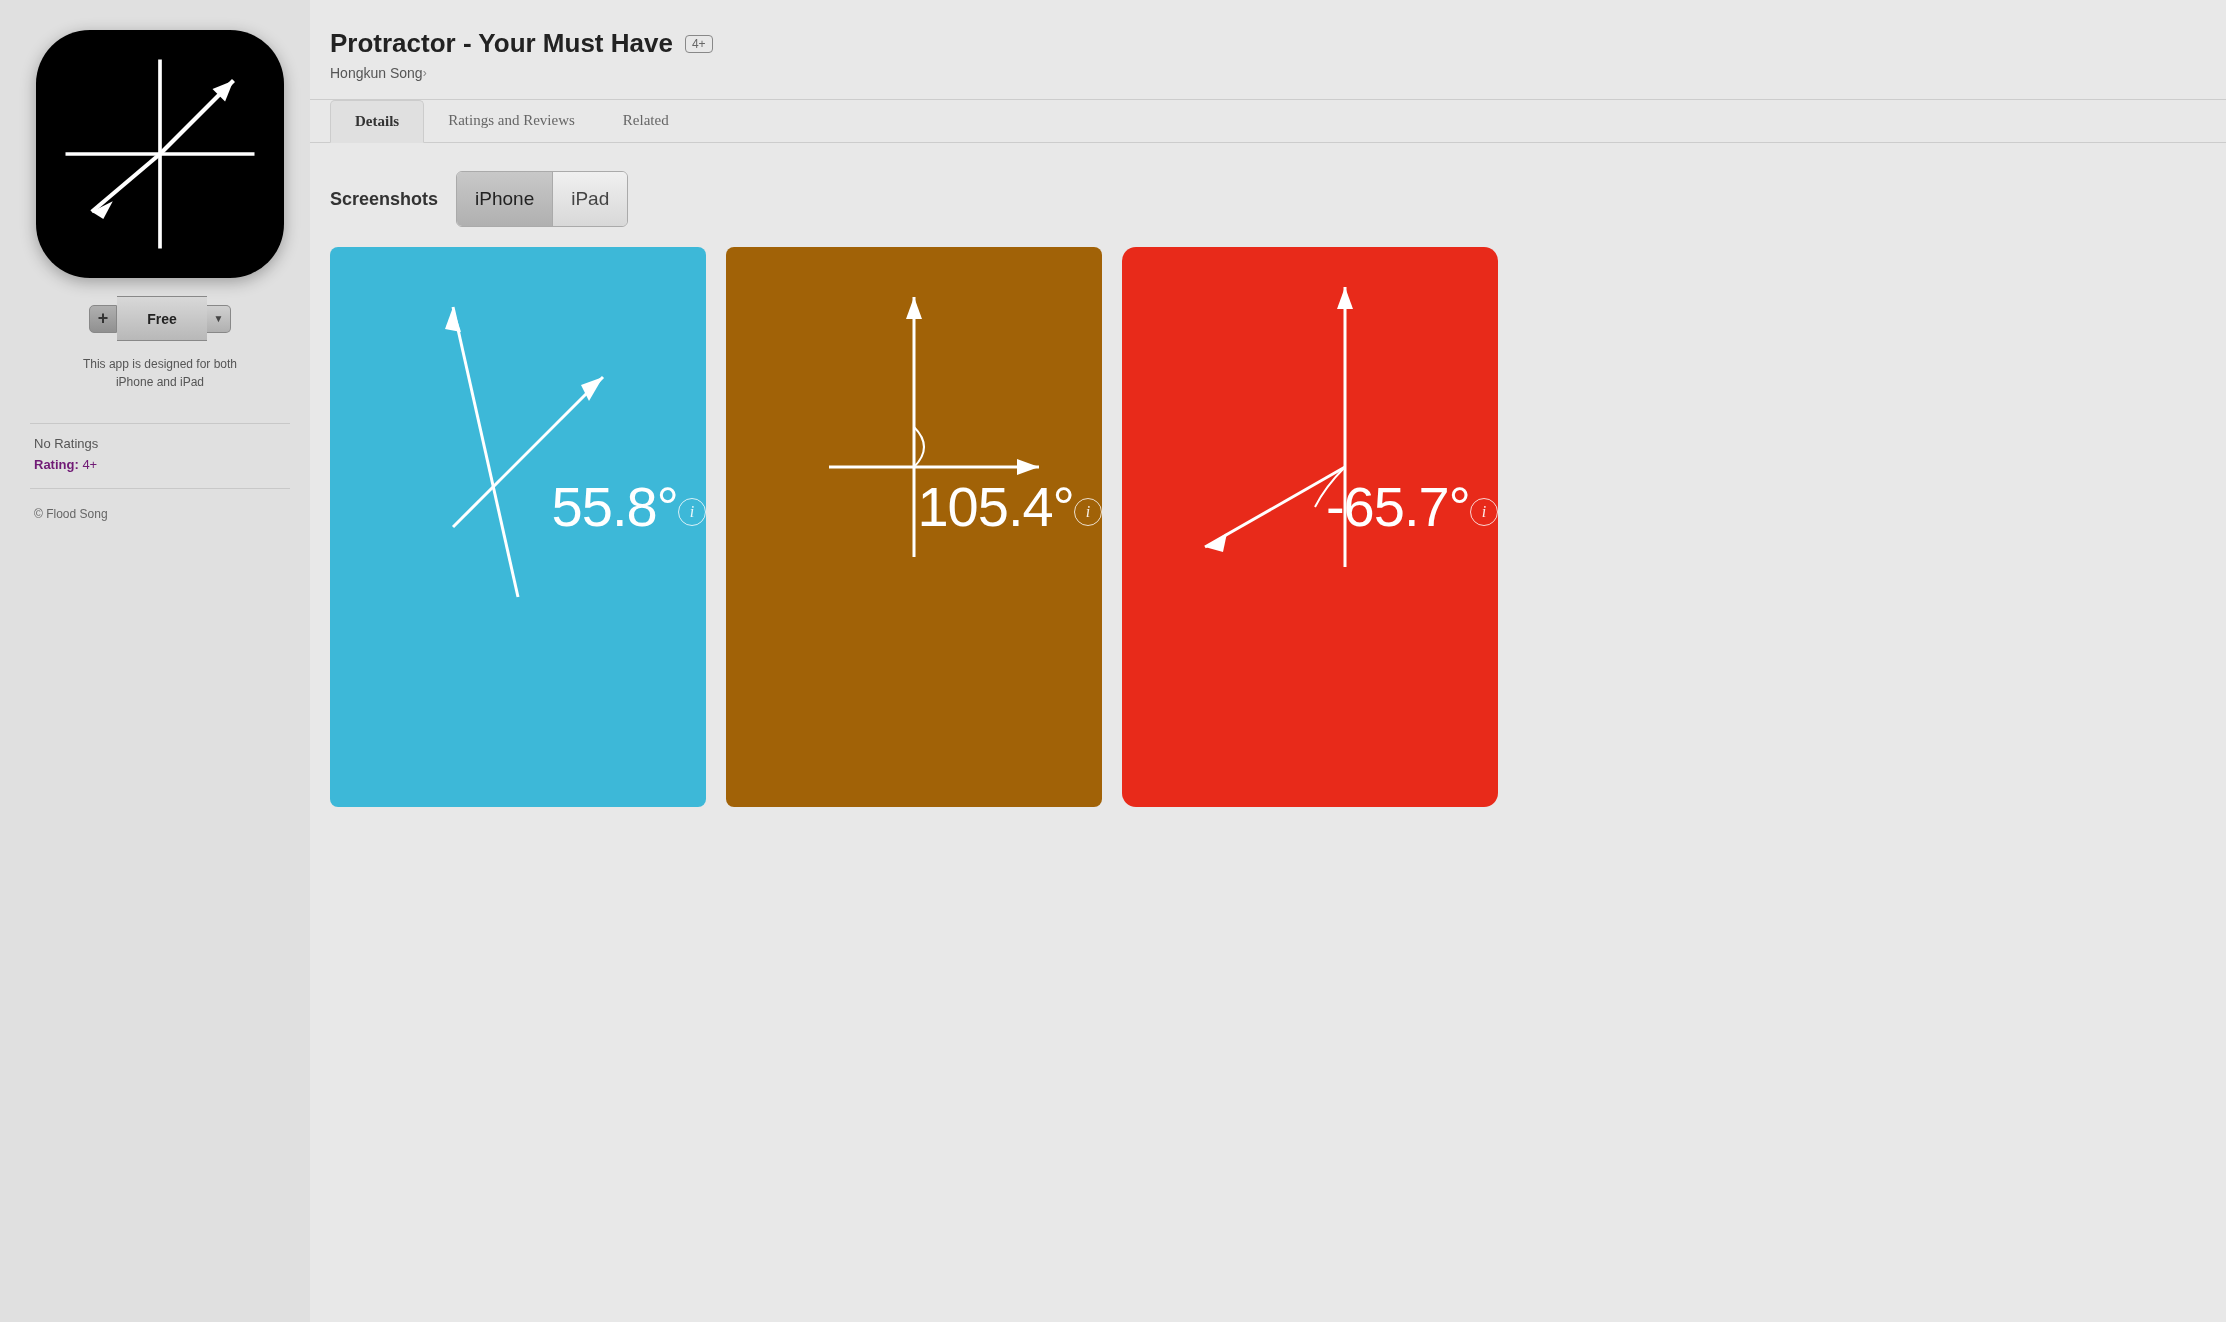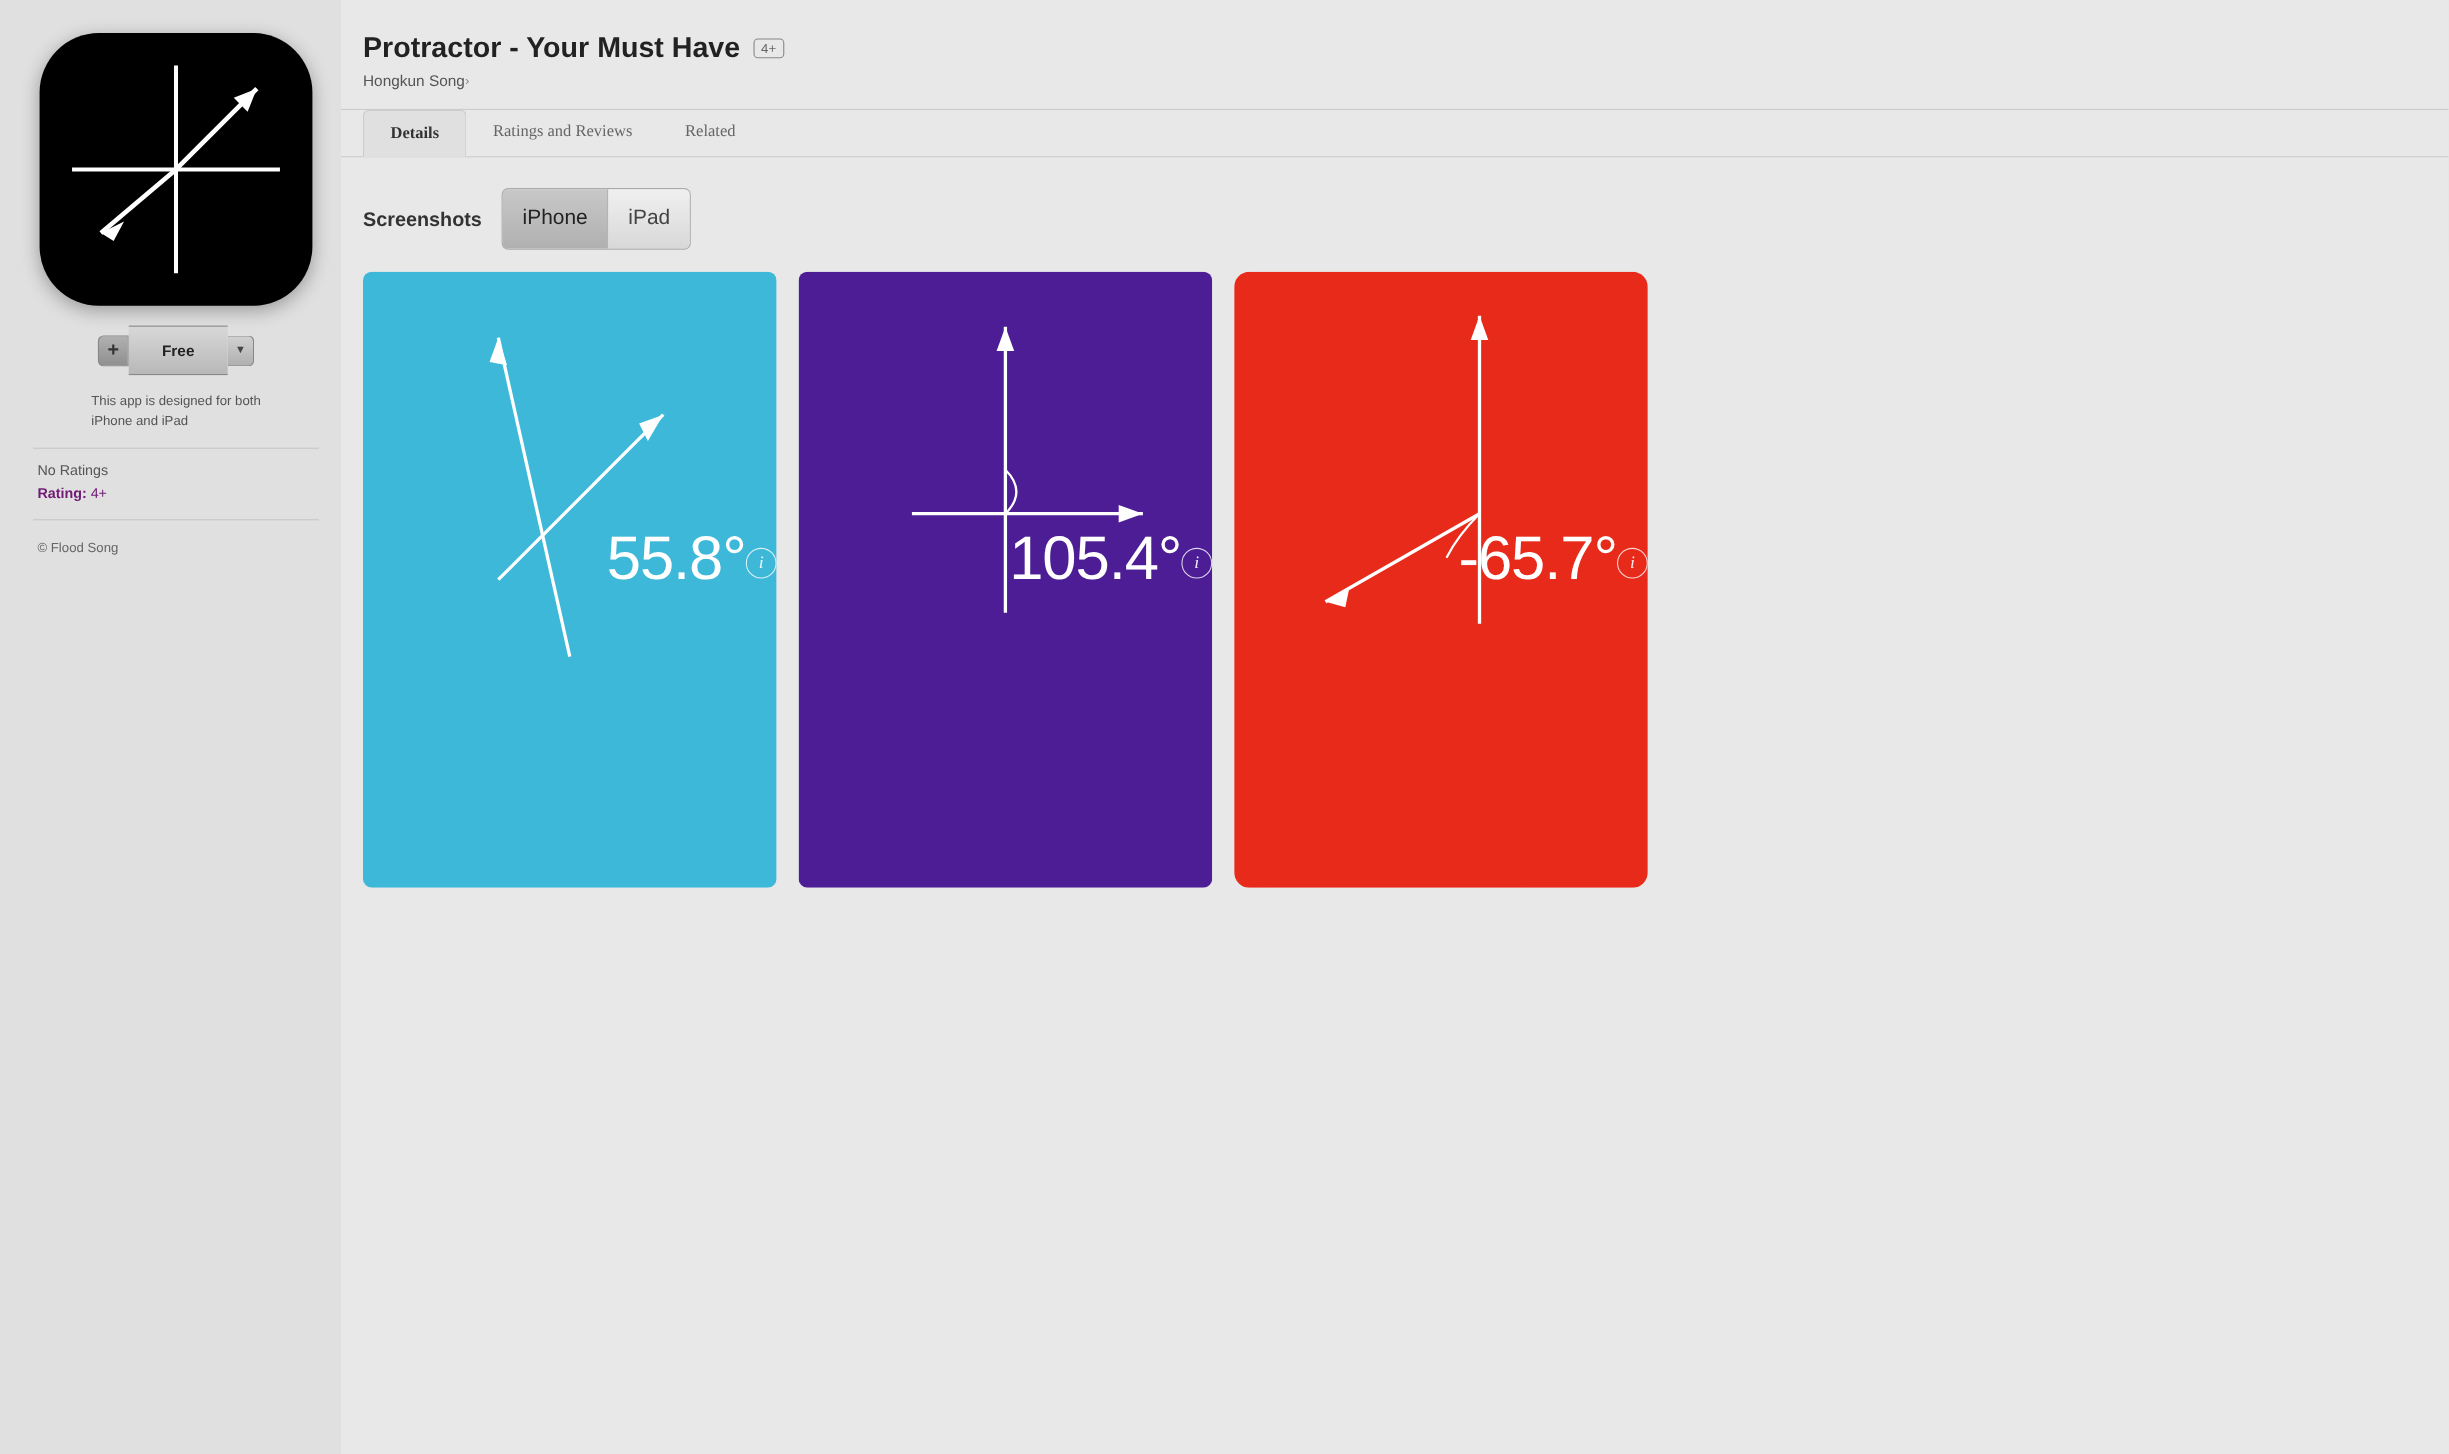--- a/index.html
+++ b/index.html
@@ -91,24 +91,24 @@
       border-radius: 0 5px 5px 0;
       display: flex;
       align-items: center;
       justify-content: center;
       cursor: pointer;
       font-size: 10px;
       color: #444;
     }
 
     .app-compatibility {
-      text-align: left;
+      text-align: center;
       font-size: 12px;
       color: #555;
-      margin-bottom: 16px;
+      margin-bottom: 32px;
       line-height: 1.5;
     }
 
     .sidebar-divider {
       width: 100%;
       border: none;
       border-top: 1px solid #c8c8c8;
       margin-bottom: 12px;
     }
 
@@ -282,21 +282,21 @@
       height: 560px;
       display: flex;
       flex-direction: row;
       align-items: center;
       justify-content: flex-end;
       padding-bottom: 30px;
       position: relative;
     }
 
     .screenshot-canvas.blue { background: #3db8d8; }
-    .screenshot-canvas.orange { background: #4c1d95; }
+    .screenshot-canvas.orange { background: #a16207; }
     .screenshot-canvas.red { background: #e82a1a; border-radius: 14px; }
 
     .screenshot-angle {
       font-size: 56px;
       font-weight: 300;
       color: white;
       margin-bottom: 12px;
       letter-spacing: -1px;
     }
 

